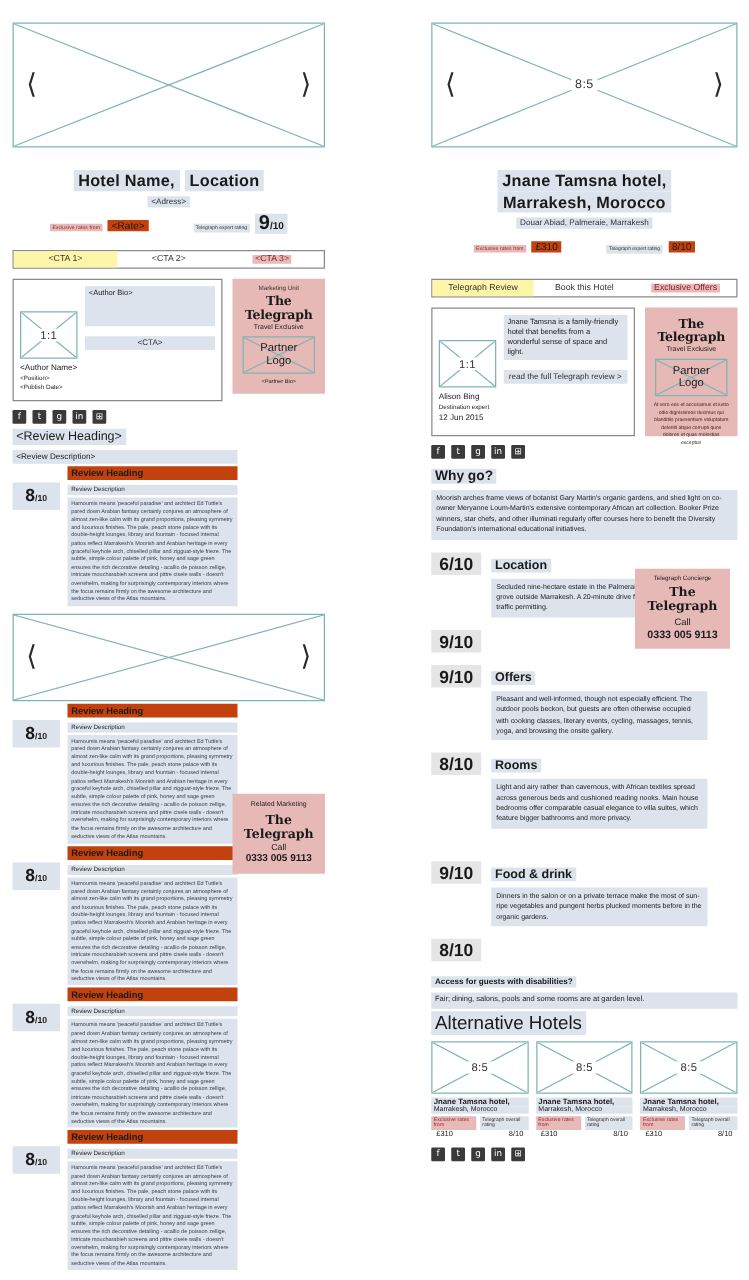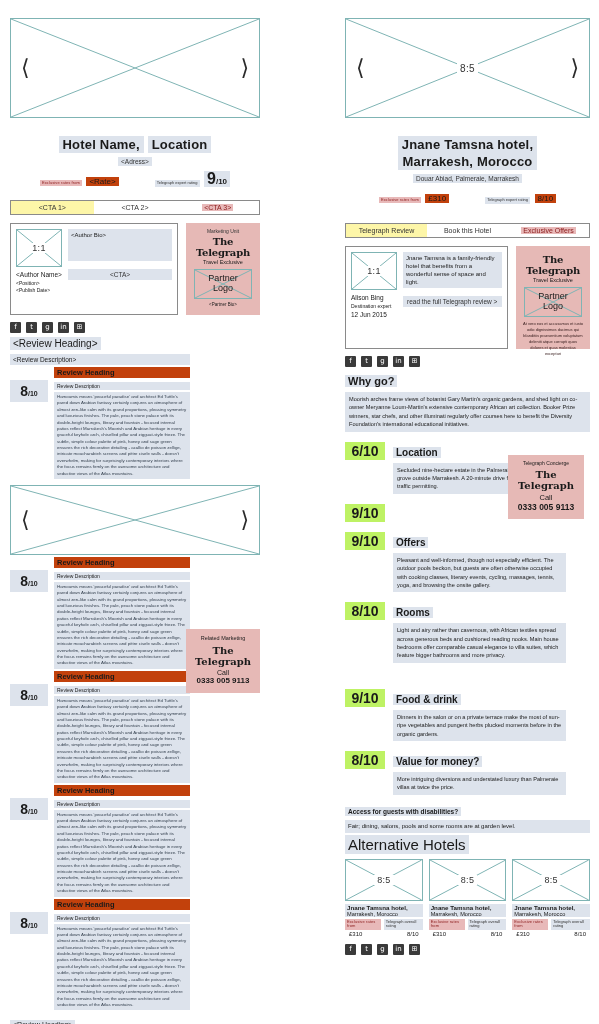--- a/index.html
+++ b/index.html
@@ -69,21 +69,21 @@
   .tab.active{ background:#fdf6a8; }
   .tab.offer{ color:#8b1b1b; }
   .tab.offer .hl{ background:#e8b9b9; padding:0 2px; }
 
   
   .author-wrap{ display:flex; gap:8px; margin-top:8px; }
   .author-box{
     border:1px solid #8a8a8a; padding:5px; display:flex; gap:6px; flex:1; background:#fff;
   }
   .author-left{ width:46px; flex:none; }
-  .avatar{ height:38px; }
+  .avatar{ height:38px;margin-top:20px; }
   .author-meta{ font-size:5px; line-height:1.5; margin-top:3px; }
   .author-meta .nm{ font-size:6.5px; }
   .author-right{ flex:1; }
   .bio-ph{ height:32px; }
   .bio-text{ font-size:6px; line-height:1.35; background:#dde3ec; padding:2px 3px; }
   .cta-ph{ margin-top:8px; height:11px; font-size:6.5px; text-align:center; line-height:11px; color:#333;}
   .cta-left{ text-align:left; padding-left:4px;}
 
   
   .mkt{
@@ -136,21 +136,21 @@
   .relmkt .logo{ font-family:"DejaVu Serif",serif; font-weight:bold; font-size:10px; margin:4px 0 2px; }
   .relmkt .call{ font-size:7px; }
   .relmkt .tel{ font-size:8px; font-weight:bold; }
 
   
   .why-head{ font-size:11px; font-weight:bold; background:#dde3ec; padding:0 3px; display:inline-block; }
   .para{ font-size:5.6px; line-height:1.5; background:#dde3ec; padding:3px 4px; margin-top:3px; }
   .crit{ display:flex; gap:8px; margin-top:10px; align-items:flex-start; }
   .crit .sc{
     width:40px; flex:none; font-size:14px; font-weight:bold; line-height:1;
-    background:#bef264; text-align:center; padding:2px 0;
+    background:#e5e5e5; text-align:center; padding:2px 0;
   }
   .crit .bd{ flex:1; }
   .crit .h{ font-size:10px; font-weight:bold; background:#dde3ec; padding:0 3px; display:inline-block; }
   .crit .p{ font-size:5.6px; line-height:1.5; background:#dde3ec; padding:3px 4px; margin-top:3px; width:88%; }
   .access-h{ font-size:6.5px; font-weight:bold; background:#dde3ec; padding:1px 3px; display:inline-block; margin-top:12px;}
   .access-p{ font-size:6px; line-height:1.45; background:#dde3ec; padding:2px 3px; margin-top:2px; }
   .alt-h{ font-size:15px; background:#dde3ec; padding:1px 3px; display:inline-block; margin-top:2px; }
   .altrow{ display:flex; gap:6px; margin-top:5px; }
   .alt{ flex:1; }
   .alt .aimg{ height:42px; }
@@ -468,24 +468,20 @@
     <div class="crit" style="margin-top:26px">
       <div class="sc">9/10</div>
       <div class="bd">
         <div class="h">Food &amp; drink</div>
         <div class="p">Dinners in the salon or on a private terrace make the most of sun-ripe vegetables and pungent herbs plucked moments before in the organic gardens.</div>
       </div>
     </div>
 
     <div class="crit">
       <div class="sc">8/10</div>
-      <div class="bd">
-        <div class="h">Value for money?</div>
-        <div class="p">More intriguing diversions and understated luxury than Palmeraie villas at twice the price.</div>
-      </div>
     </div>
 
     <div>
       <div class="access-h">Access for guests with disabilities?</div>
       <div class="access-p">Fair; dining, salons, pools and some rooms are at garden level.</div>
     </div>
 
     <div class="alt-h">Alternative Hotels</div>
     <div class="altrow">
       <div class="alt">

